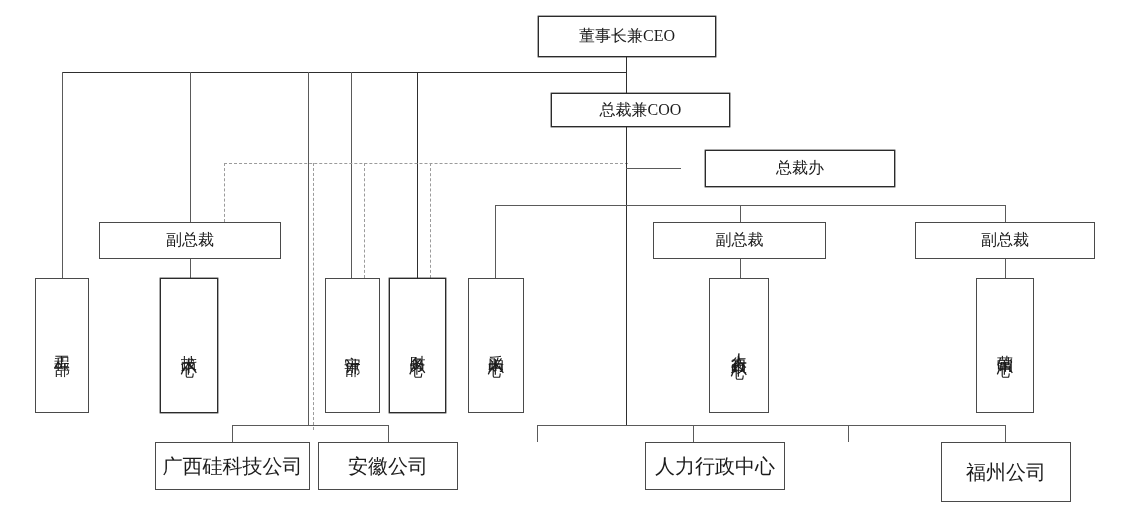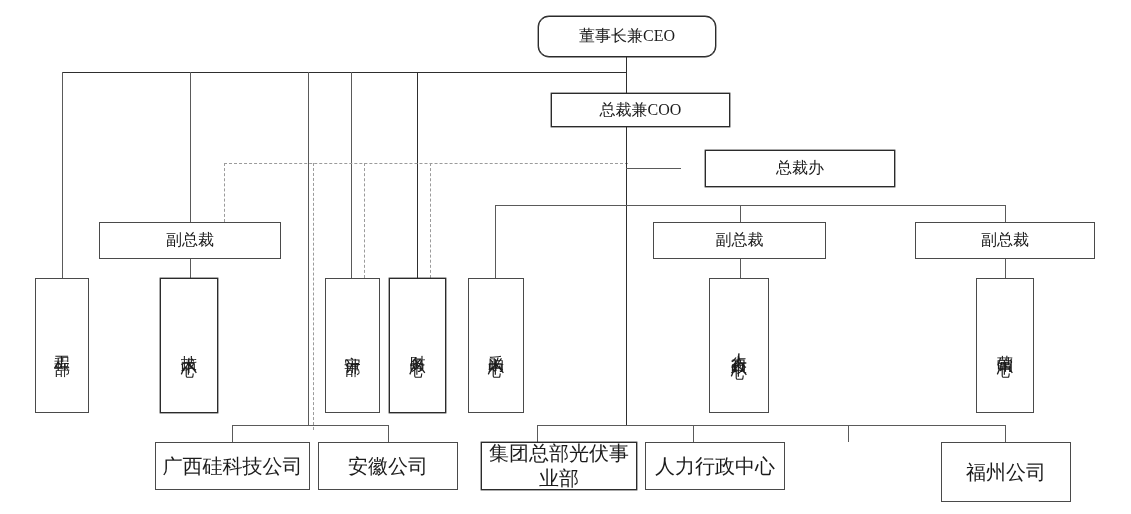--- a/index.html
+++ b/index.html
@@ -90,21 +90,21 @@
   <div class="ln h" style="left:232px;top:425px;width:157px;"></div>
   <div class="ln v" style="left:232px;top:425px;height:17px;"></div>
   <div class="ln v" style="left:388px;top:425px;height:17px;"></div>
 
   <div class="ln h" style="left:537px;top:425px;width:469px;"></div>
   <div class="ln v" style="left:537px;top:425px;height:17px;"></div>
   <div class="ln v" style="left:693px;top:425px;height:17px;"></div>
   <div class="ln v" style="left:848px;top:425px;height:17px;"></div>
   <div class="ln v" style="left:1005px;top:425px;height:17px;"></div>
 
-  <div class="node thick" style="left:538px;top:16px;width:178px;height:41px;border-radius:11px;">董事长兼CEO</div>
+  <div class="node thick" style="left:538px;top:16px;width:178px;height:41px;">董事长兼CEO</div>
 
   <div class="node thick" style="left:531px;top:93px;width:179px;height:34px;margin-left:20px;">总裁兼COO</div>
 
   <div class="node thick" style="left:681px;top:150px;width:190px;height:37px;margin-left:24px;">总裁办</div>
 
   <div class="node" style="left:99px;top:222px;width:182px;height:37px;">副总裁</div>
 
   <div class="node" style="left:653px;top:222px;width:173px;height:37px;">副总裁</div>
 
   <div class="node" style="left:915px;top:222px;width:180px;height:37px;">副总裁</div>
@@ -120,20 +120,19 @@
   <div class="node vertical" style="left:468px;top:278px;width:56px;height:135px;">采购中心</div>
 
   <div class="node vertical" style="left:709px;top:278px;width:60px;height:135px;">人力行政中心</div>
 
   <div class="node vertical" style="left:976px;top:278px;width:58px;height:135px;">营销中心</div>
 
   <div class="node wrap" style="left:155px;top:442px;width:155px;height:48px;">广西硅科技公司</div>
 
   <div class="node wrap" style="left:318px;top:442px;width:140px;height:48px;">安徽公司</div>
 
-  <div class="node wrap thick" style="left:481px;top:442px;width:156px;height:48px;">集团总部光伏事业部</div>
 
   <div class="node wrap" style="left:645px;top:442px;width:140px;height:48px;">人力行政中心</div>
 
 
   <div class="node wrap" style="left:941px;top:442px;width:130px;height:60px;">福州公司</div>
 
 </div>
 
 </body></html>

